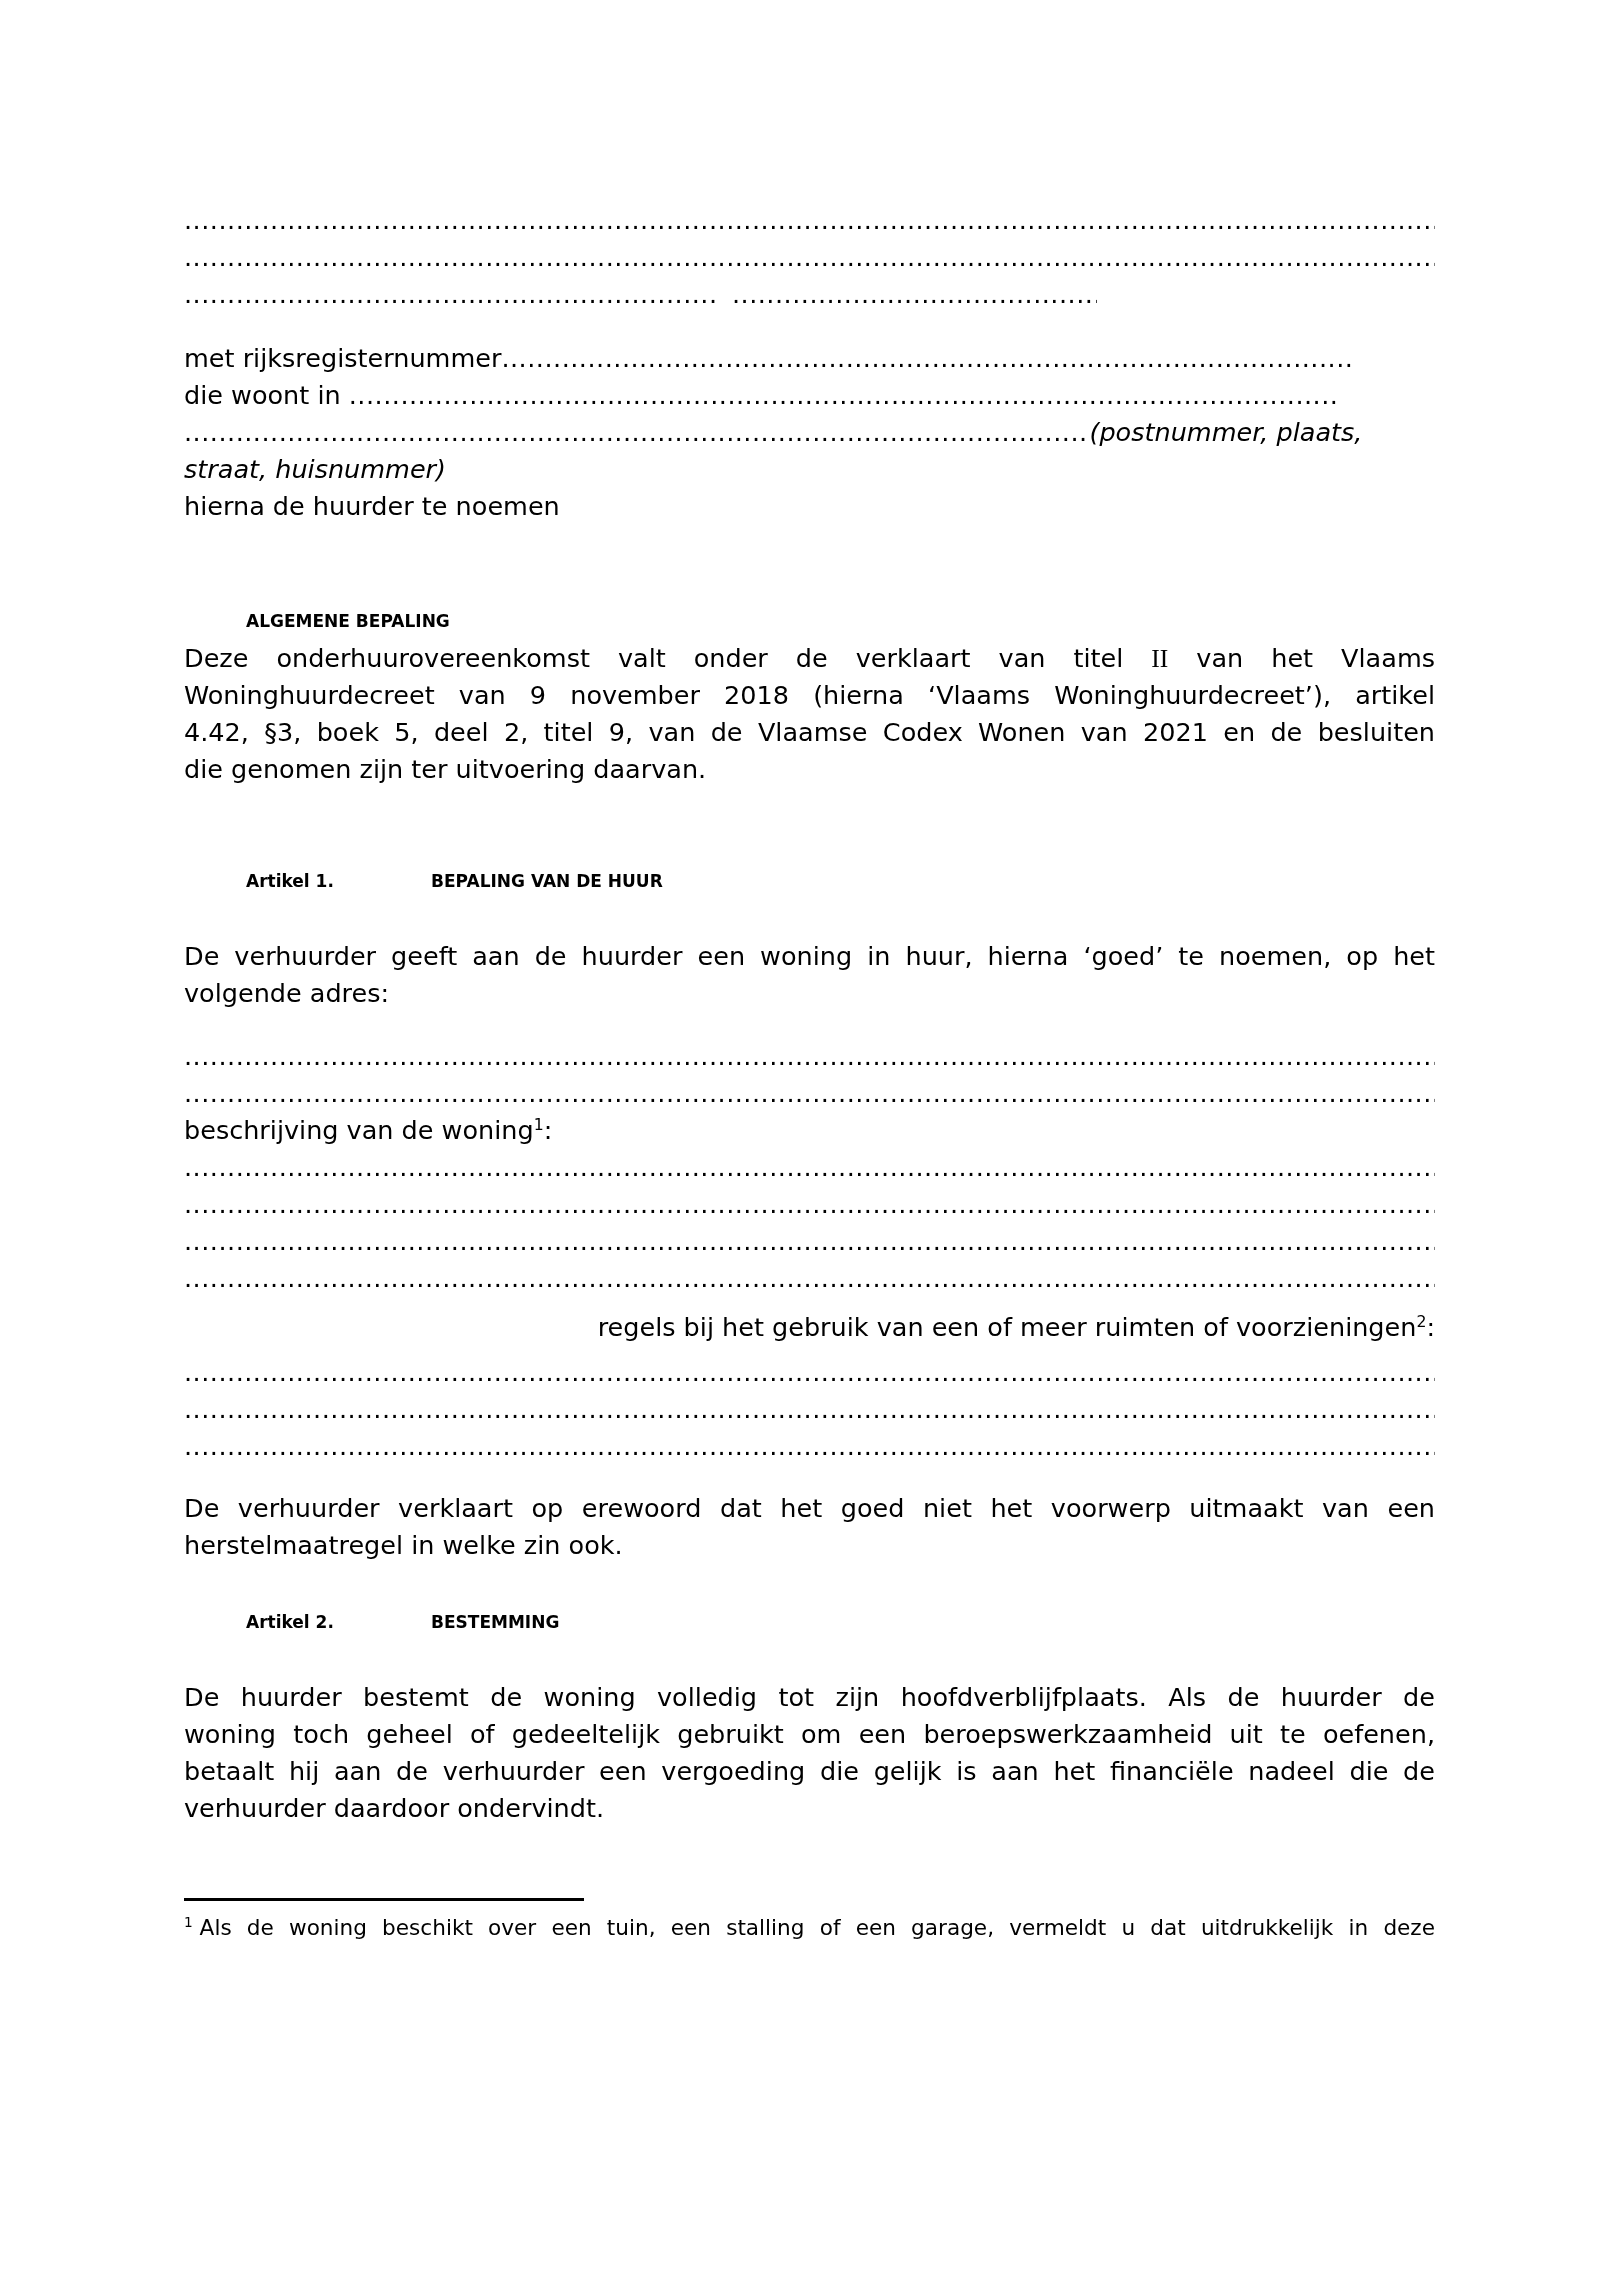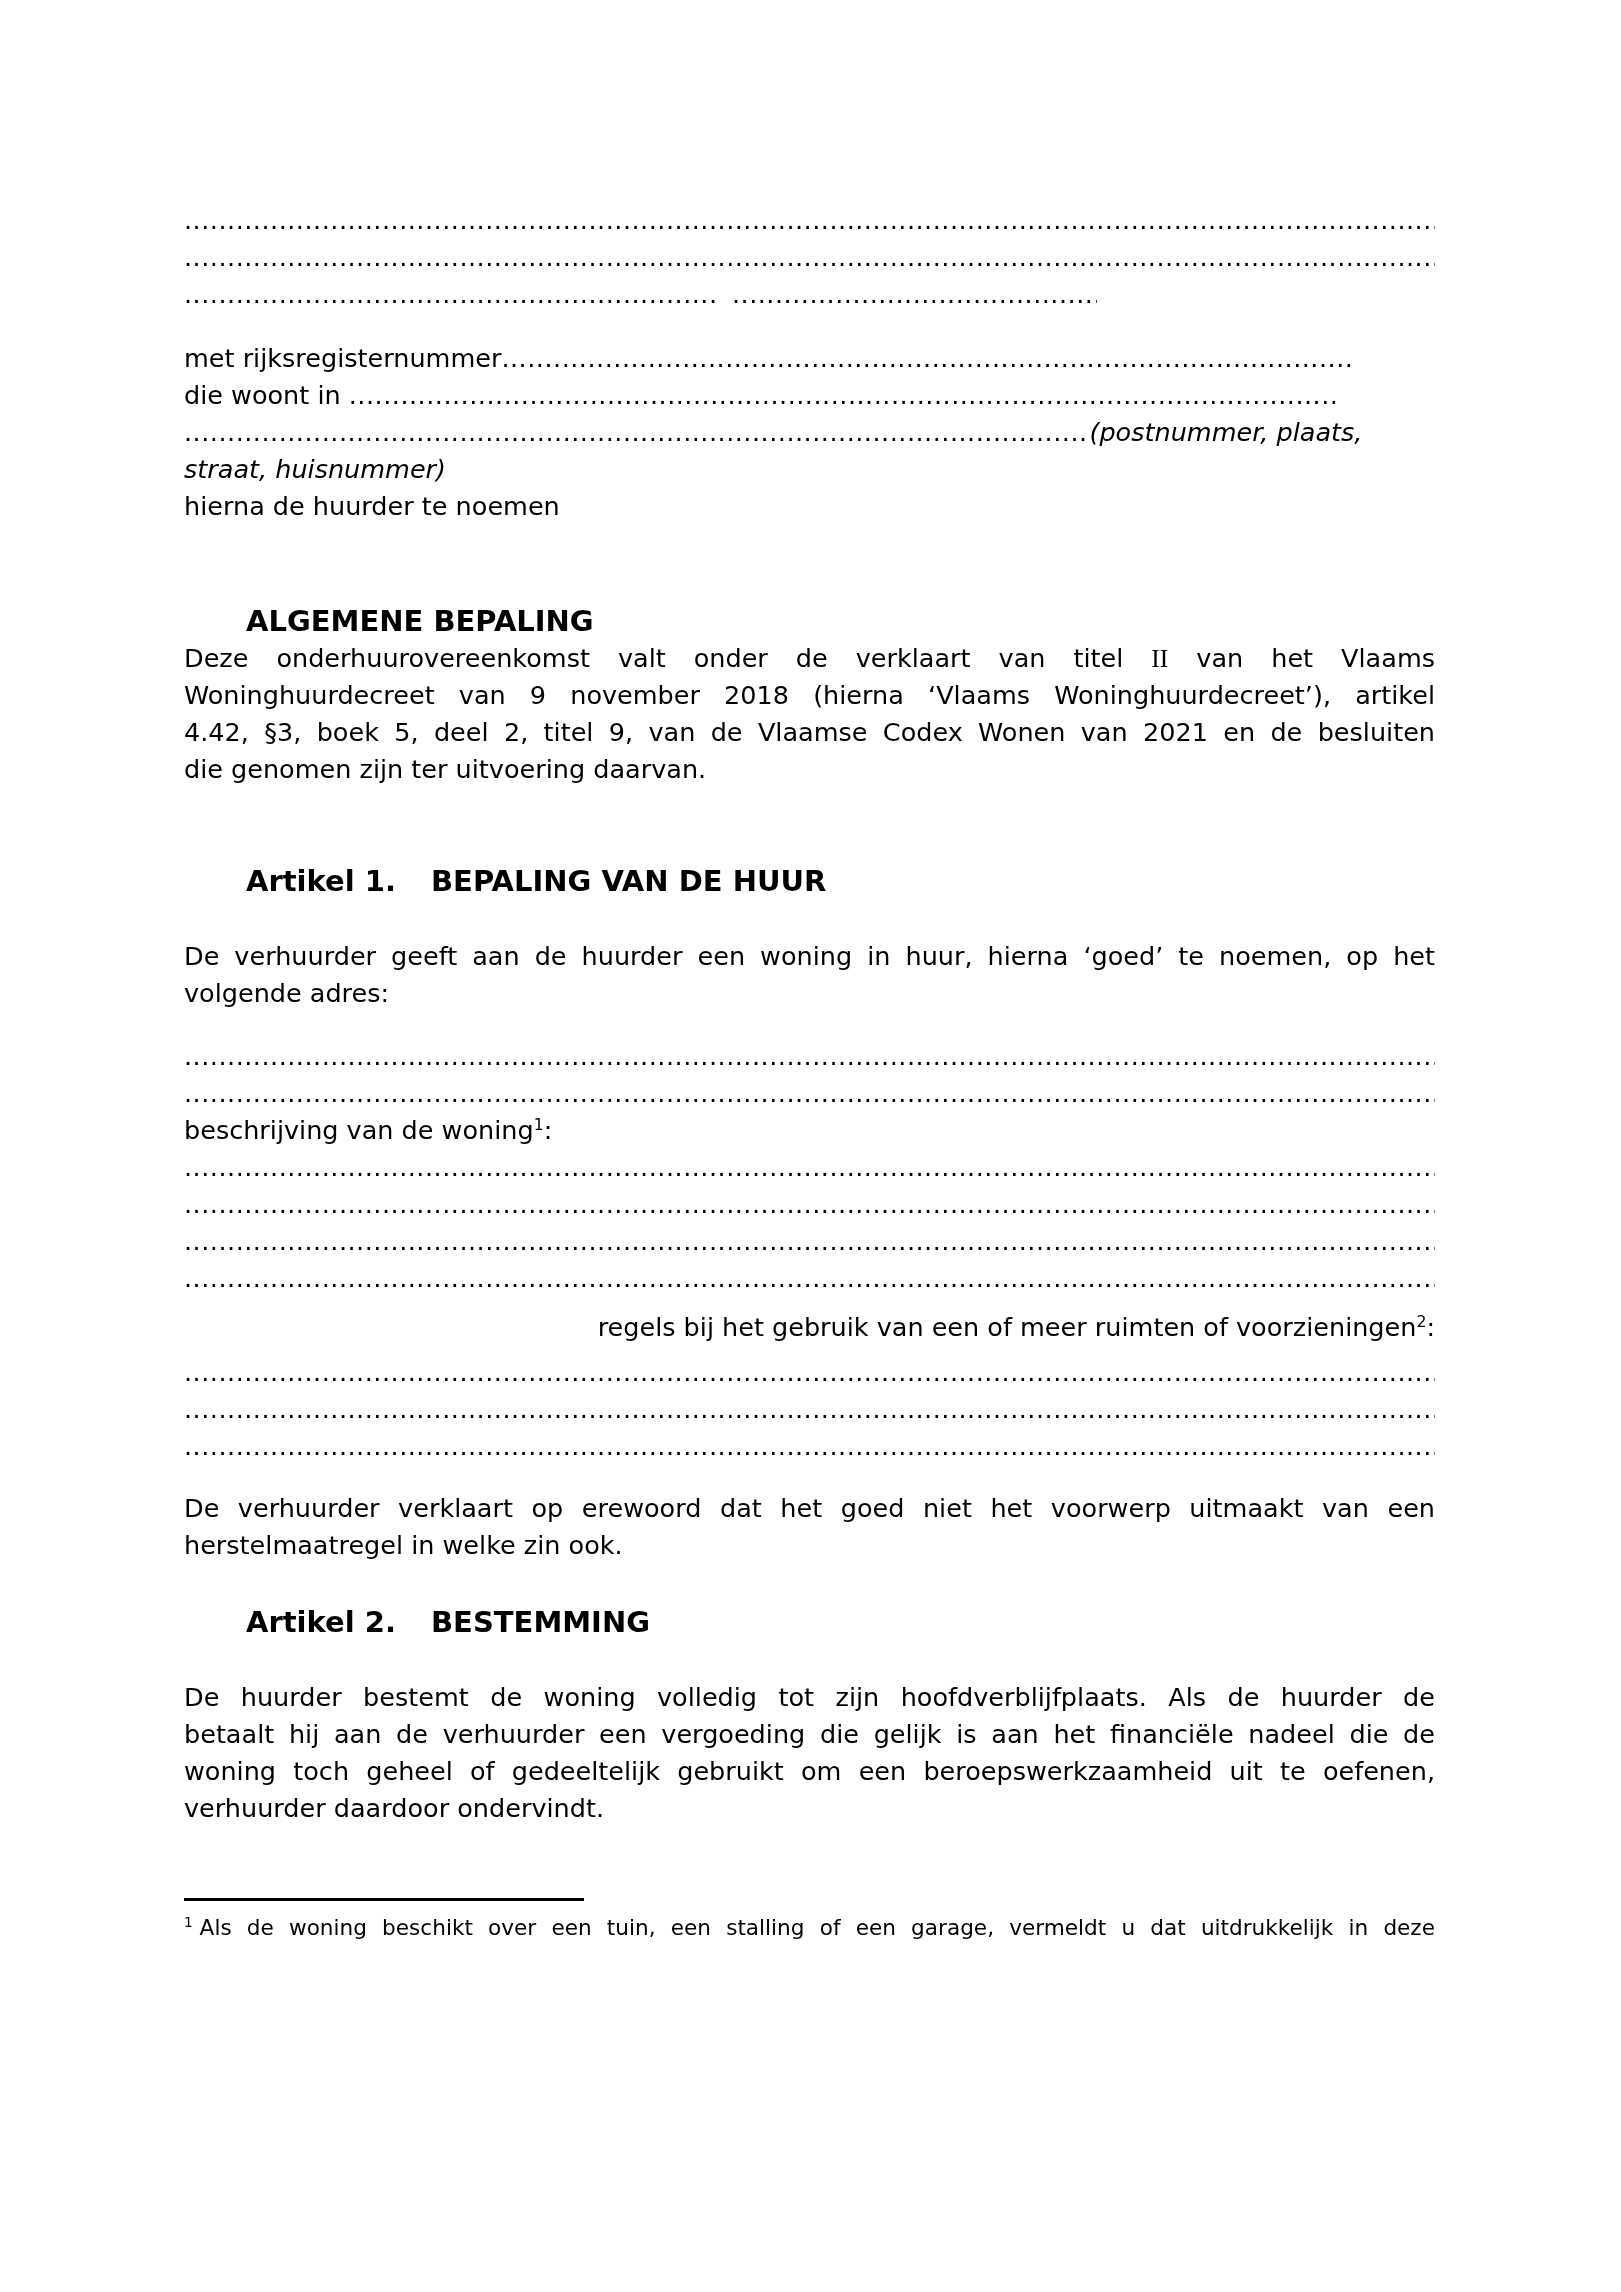--- a/index.html
+++ b/index.html
@@ -9,21 +9,21 @@
     background:#ffffff;color:#000000;
     font-family:"DejaVu Sans",sans-serif;
     font-size:25.5px;line-height:37px;
     padding:202px 186px 0 184px;
     overflow:hidden;position:relative;
   }
   .line{height:37px;white-space:nowrap;overflow:hidden;}
   .para{margin:0;}
   .jline{height:37px;text-align:justify;text-align-last:justify;overflow:hidden;}
   .lline{height:37px;overflow:hidden;}
-  .heading{margin:0;height:37px;line-height:37px;font-size:29px;font-weight:bold;padding-left:62px;white-space:nowrap;overflow:hidden;}
+  .heading{margin:0;height:37px;line-height:37px;font-size:17px;font-weight:bold;padding-left:62px;white-space:nowrap;overflow:hidden;}
   .artnum{display:inline-block;width:185px;}
   .serif{font-family:"Liberation Serif",serif;}
   .italic{font-style:italic;}
   
   .dotline{height:37px;display:flex;overflow:hidden;}
   .w-full{width:100%;}
   .w-partial{width:73%;justify-content:space-between;}
   .seg-a{width:58.5%;}
   .seg-b{width:40%;}
   .w-reg{width:93.4%;}
@@ -140,22 +140,22 @@
     <div class="jline">De verhuurder verklaart op erewoord dat het goed niet het voorwerp uitmaakt van een</div>
     <div class="lline">herstelmaatregel in welke zin ook.</div>
   </div>
 
   <h2 class="heading mt-41">
     <span class="artnum">Artikel 2.</span><span>BESTEMMING</span>
   </h2>
 
   <div class="para mt-39">
     <div class="jline">De huurder bestemt de woning volledig tot zijn hoofdverblijfplaats. Als de huurder de</div>
+    <div class="jline">woning toch geheel of gedeeltelijk gebruikt om een beroepswerkzaamheid uit te oefenen,</div>
     <div class="jline">betaalt hij aan de verhuurder een vergoeding die gelijk is aan het financiële nadeel die de</div>
-    <div class="jline">woning toch geheel of gedeeltelijk gebruikt om een beroepswerkzaamheid uit te oefenen,</div>
     <div class="lline">verhuurder daardoor ondervindt.</div>
   </div>
 
   <div class="fn-rule"></div>
   <div class="footnotes">
     <div class="fn fn-first">
       <div class="fn-jline"><sup class="fn-marker">1</sup><span>Als de woning beschikt over een tuin, een stalling of een garage, vermeldt u dat uitdrukkelijk in deze</span></div>
     </div>
   </div>
 

